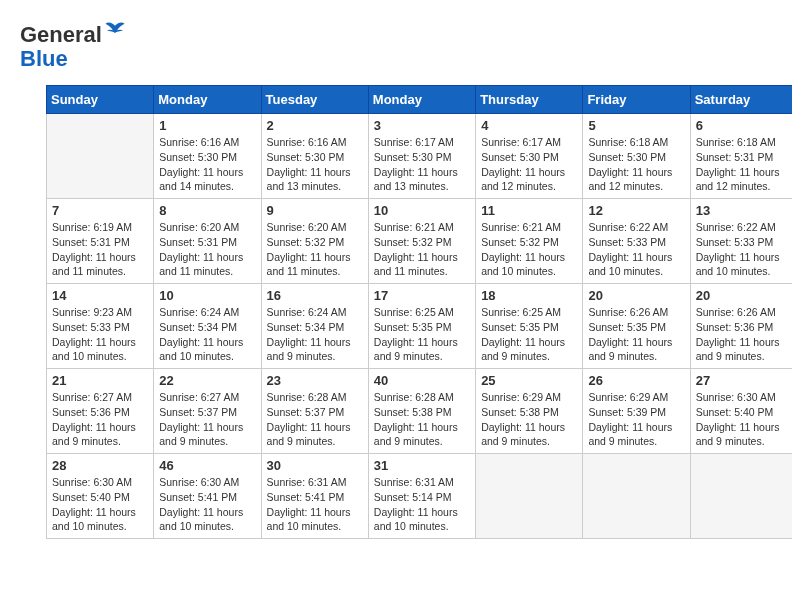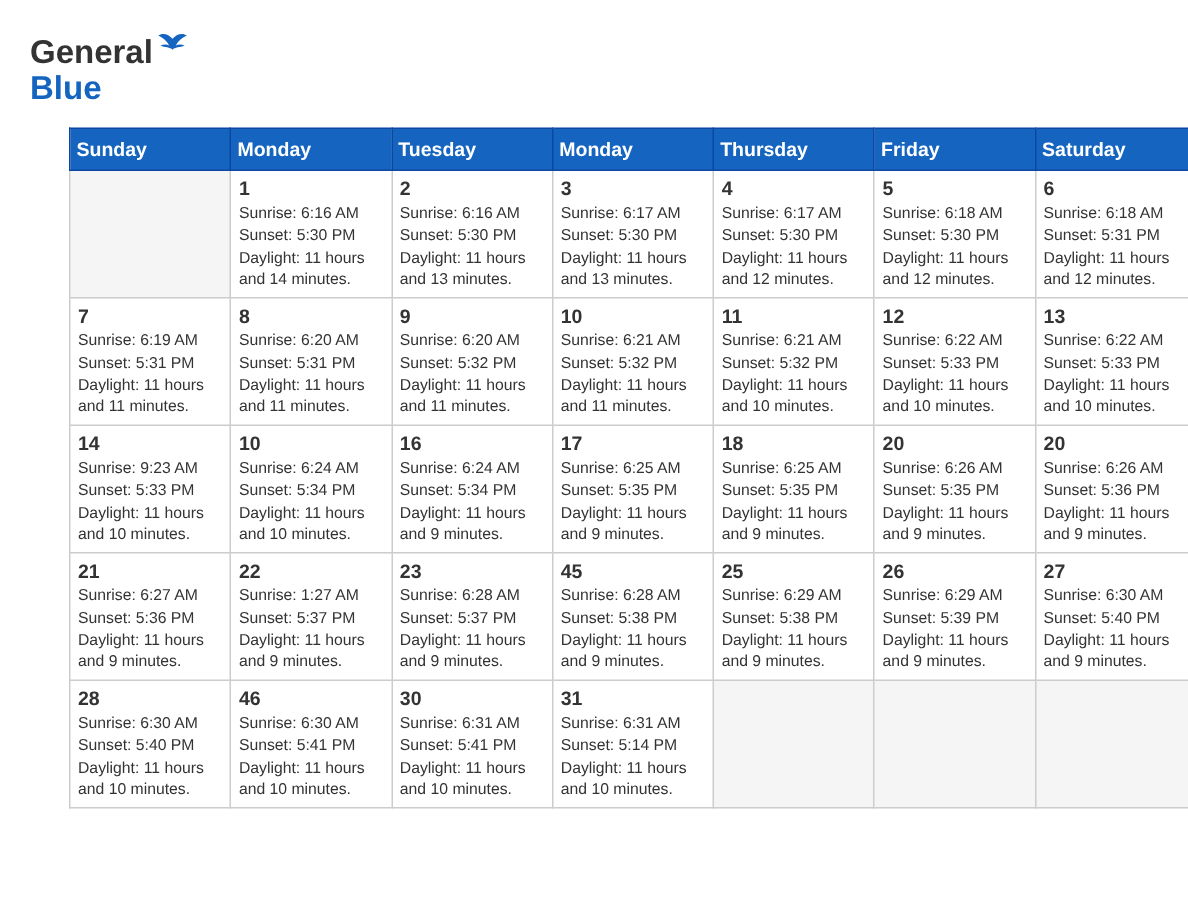--- a/index.html
+++ b/index.html
@@ -266,34 +266,34 @@
       <tr>
         <td>
           <span class="day-number">21</span>
           <div class="day-info">Sunrise: 6:27 AM
 Sunset: 5:36 PM
 Daylight: 11 hours
 and 9 minutes.</div>
         </td>
         <td>
           <span class="day-number">22</span>
-          <div class="day-info">Sunrise: 1:27 AM
+          <div class="day-info">Sunrise: 6:27 AM
 Sunset: 5:37 PM
 Daylight: 11 hours
 and 9 minutes.</div>
         </td>
         <td>
           <span class="day-number">23</span>
           <div class="day-info">Sunrise: 6:28 AM
 Sunset: 5:37 PM
 Daylight: 11 hours
 and 9 minutes.</div>
         </td>
         <td>
-          <span class="day-number">45</span>
+          <span class="day-number">40</span>
           <div class="day-info">Sunrise: 6:28 AM
 Sunset: 5:38 PM
 Daylight: 11 hours
 and 9 minutes.</div>
         </td>
         <td>
           <span class="day-number">25</span>
           <div class="day-info">Sunrise: 6:29 AM
 Sunset: 5:38 PM
 Daylight: 11 hours

